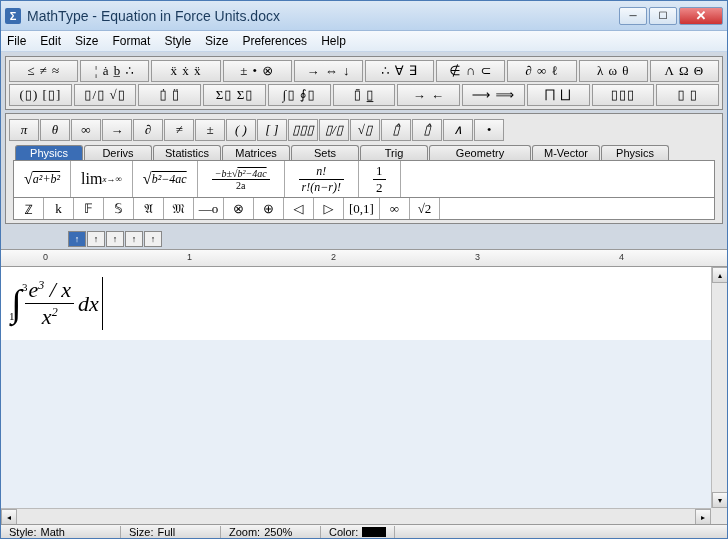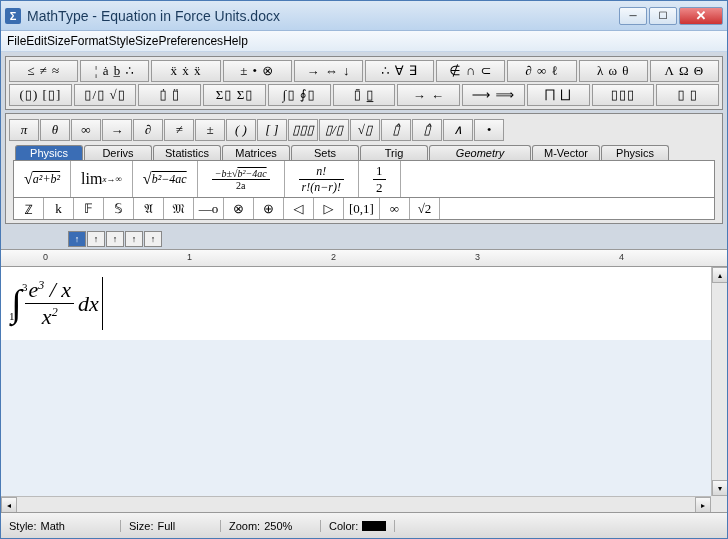--- a/index.html
+++ b/index.html
@@ -4,51 +4,51 @@
 <style>
 * { box-sizing: border-box; margin: 0; padding: 0; }
 body { font-family: "Segoe UI", Tahoma, sans-serif; font-size: 12px; background: #fff; width: 728px; height: 539px; overflow: hidden; }
 .window { width: 728px; height: 539px; border: 1px solid #4a7ab5; display: flex; flex-direction: column; background: #e8eff7; }
 .titlebar { height: 30px; background: linear-gradient(#dce8f5,#bcd4ee); display: flex; align-items: center; padding: 0 4px; border-bottom: 1px solid #9db8d9; }
 .titlebar .icon { width: 16px; height: 16px; background: #3a6db0; color: #fff; display: flex; align-items: center; justify-content: center; font-weight: bold; font-size: 11px; margin-right: 6px; border-radius: 2px; }
 .titlebar .title { flex: 1; color: #1a3a5c; font-size: 14px; }
 .titlebar .ctrls { display: flex; gap: 2px; }
 .titlebar .ctrl { width: 28px; height: 18px; border: 1px solid #7a9bc4; background: linear-gradient(#f4f8fc,#d6e4f2); border-radius: 2px; display: flex; align-items: center; justify-content: center; font-size: 10px; cursor: pointer; }
 .titlebar .ctrl.close { background: linear-gradient(#e88,#c33); color: #fff; width: 44px; font-size: 13px; font-weight: bold; }
-.menubar { height: 21px; background: linear-gradient(#f6f9fd,#e2ecf6); display: flex; align-items: center; padding: 8px 6px; border-bottom: 1px solid #c5d5e8; font-size: 12px; }
+.menubar { height: 21px; background: linear-gradient(#f6f9fd,#e2ecf6); display: flex; align-items: center; padding: 8px 6px; gap: 14px; border-bottom: 1px solid #c5d5e8; font-size: 12px; }
 .menubar span { cursor: pointer; }
 .toolbars { background: #d0d8e2; padding: 4px 4px 2px 4px; }
 .tb-outer { border: 1px solid #888; background: #e8e8e8; padding: 3px; margin-bottom: 3px; }
 .tb-row { display: flex; gap: 2px; }
 .tb-btn { flex: 1; height: 22px; background: linear-gradient(#f8f8f8,#e0e0e0); border: 1px solid #999; display: flex; align-items: center; justify-content: center; font-size: 13px; font-family: 'Times New Roman', serif; cursor: pointer; letter-spacing: 1px; white-space: nowrap; overflow: hidden; }
 .tb-sml-row { display: flex; gap: 1px; margin-top: 2px; }
 .tb-sml { width: 30px; height: 22px; background: linear-gradient(#f8f8f8,#e0e0e0); border: 1px solid #999; display: flex; align-items: center; justify-content: center; font-size: 13px; font-family: 'Times New Roman', serif; font-style: italic; cursor: pointer; }
 .tabs-row { display: flex; padding: 2px 6px 0 6px; gap: 0; font-size: 11px; }
 .tab { padding: 1px 0; border: 1px solid #888; border-bottom: none; background: linear-gradient(#f0f0f0,#dcdcdc); cursor: pointer; border-radius: 3px 3px 0 0; margin-right: 1px; min-width: 68px; text-align: center; }
 .tab.active { background: #3a6db5; color: #fff; }
-.tab.wide { min-width: 102px; font-style: italic; }
+.tab.wide { min-width: 102px; }
 .template-row { display: flex; border: 1px solid #888; background: #fff; margin: 0 4px; height: 38px; }
 .template-btn { border-right: 1px solid #aaa; padding: 2px 10px; display: flex; align-items: center; justify-content: center; font-family: 'Times New Roman', serif; font-size: 12px; cursor: pointer; white-space: nowrap; }
 .smallbar { display: flex; border: 1px solid #888; border-top: none; background: #fff; margin: 0 4px; height: 22px; }
 .smallbar .sb { width: 30px; border-right: 1px solid #aaa; display: flex; align-items: center; justify-content: center; font-family: 'Times New Roman', serif; font-size: 13px; cursor: pointer; }
 .arrow-row { background: #d0d8e2; padding: 2px 6px; display: flex; gap: 1px; }
 .arrow-btn { width: 18px; height: 16px; border: 1px solid #888; background: #f0f0f0; display: flex; align-items: center; justify-content: center; font-size: 9px; cursor: pointer; }
 .arrow-btn.sel { background: #3a6db5; color: #fff; }
 .ruler { height: 18px; background: linear-gradient(#fafafa,#e8e8e8); border-top: 1px solid #999; border-bottom: 1px solid #999; position: relative; font-size: 9px; }
 .ruler .ticklbl { position: absolute; top: 2px; color: #333; }
 .editor { flex: 1; background: #fff; overflow: auto; padding: 10px; position: relative; }
 .equation { font-family: 'Times New Roman', serif; font-size: 22px; font-style: italic; display: inline-flex; align-items: center; position: relative; padding-right: 4px; }
 .equation::after { content: ""; position: absolute; right: 0; top: 0; bottom: 0; width: 1px; background: #000; }
 .int-sym { font-size: 38px; font-style: normal; line-height: 0.7; position: relative; }
 .int-sup { position: absolute; top: -6px; right: -6px; font-size: 11px; }
 .int-sub { position: absolute; bottom: -4px; left: -2px; font-size: 11px; }
 .frac { display: inline-flex; flex-direction: column; align-items: center; margin: 0 4px; }
 .frac .num, .frac .den { padding: 0 3px; }
 .frac .bar { width: 100%; border-top: 1.2px solid #000; }
-.statusbar { height: 26px; background: linear-gradient(#f4f4f4,#dadada); border-top: 1px solid #999; display: flex; align-items: center; font-size: 11px; }
+.statusbar { height: 14px; background: linear-gradient(#f4f4f4,#dadada); border-top: 1px solid #999; display: flex; align-items: center; font-size: 11px; }
 .statusbar .cell { padding: 0 8px; border-right: 1px solid #aaa; display: flex; align-items: center; gap: 4px; }
 .color-sw { width: 24px; height: 10px; background: #000; }
 .scroll-v { position: absolute; right: 0; top: 0; bottom: 16px; width: 16px; background: #e8e8e8; border-left: 1px solid #bbb; }
 .scroll-h { position: absolute; bottom: 0; left: 0; right: 16px; height: 16px; background: #e8e8e8; border-top: 1px solid #bbb; }
 .scroll-corner { position: absolute; right: 0; bottom: 0; width:16px; height:16px; background:#e8e8e8; }
 .sc-btn { width: 16px; height: 16px; background: linear-gradient(#f8f8f8,#d8d8d8); border: 1px solid #aaa; display:flex; align-items:center; justify-content:center; font-size:8px; position:absolute; }
 </style>
 </head>
 <body>
 

